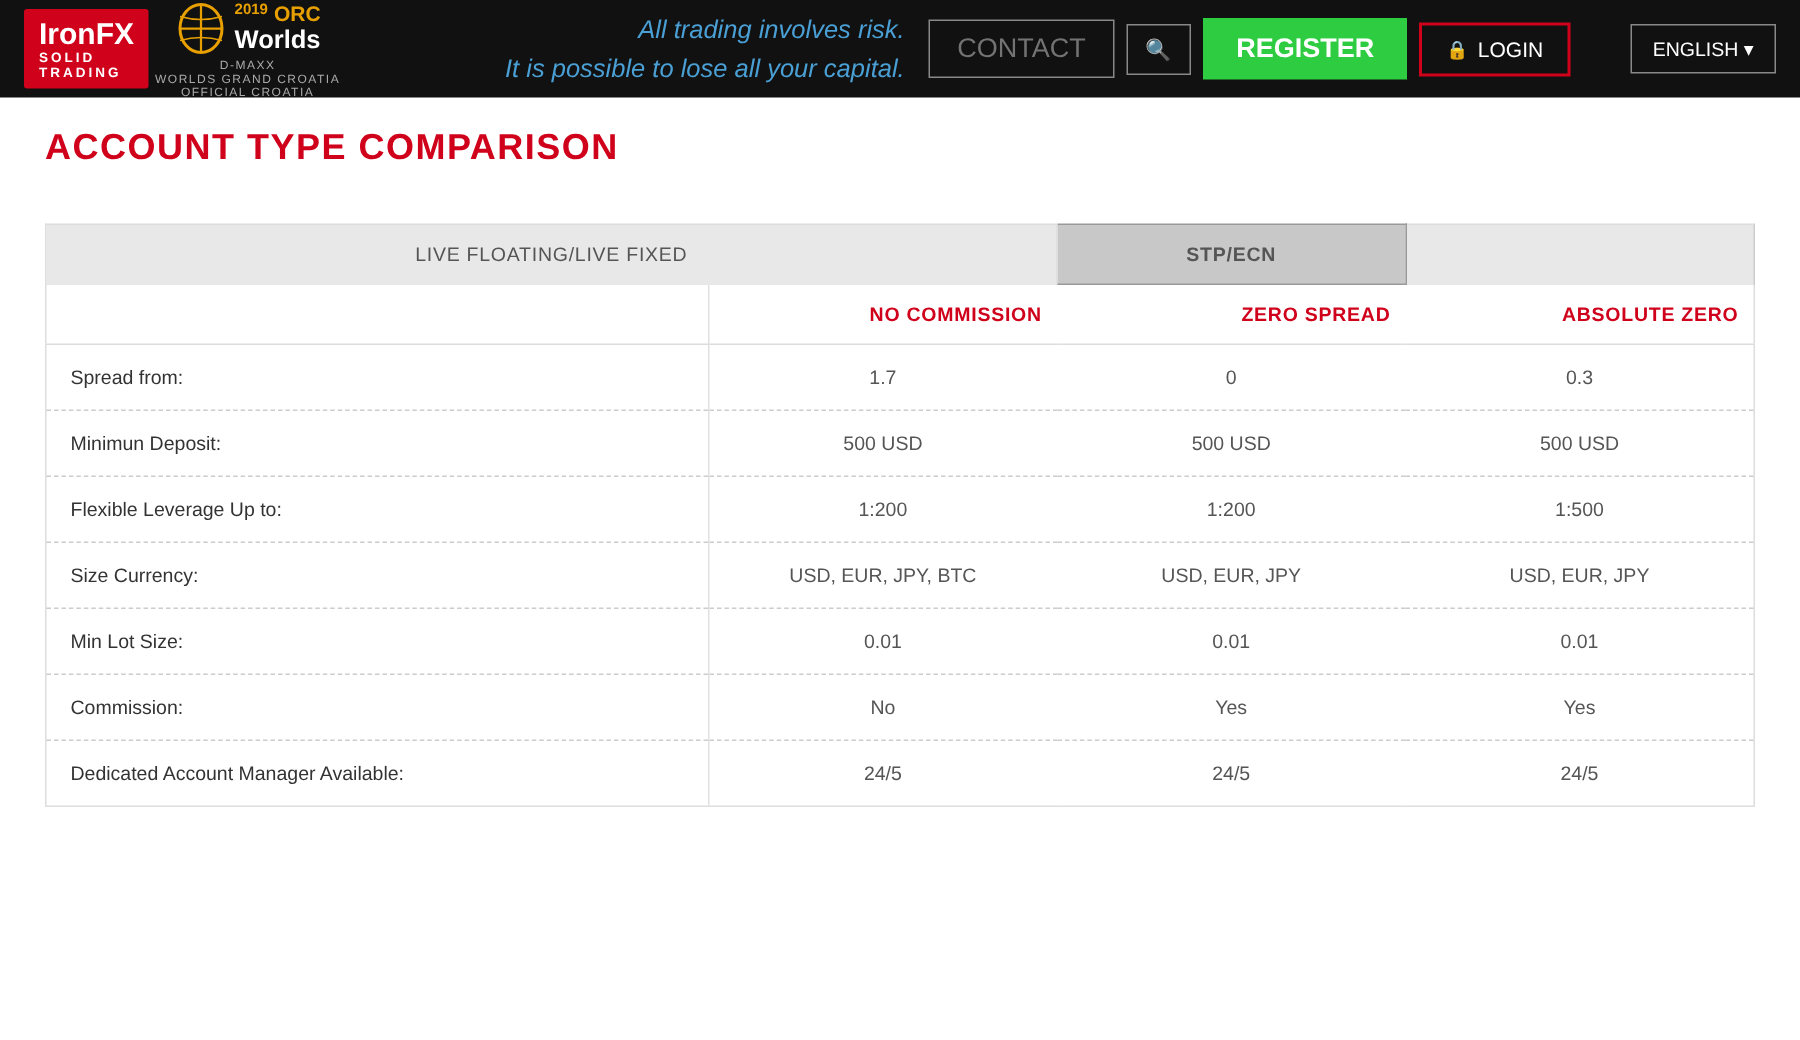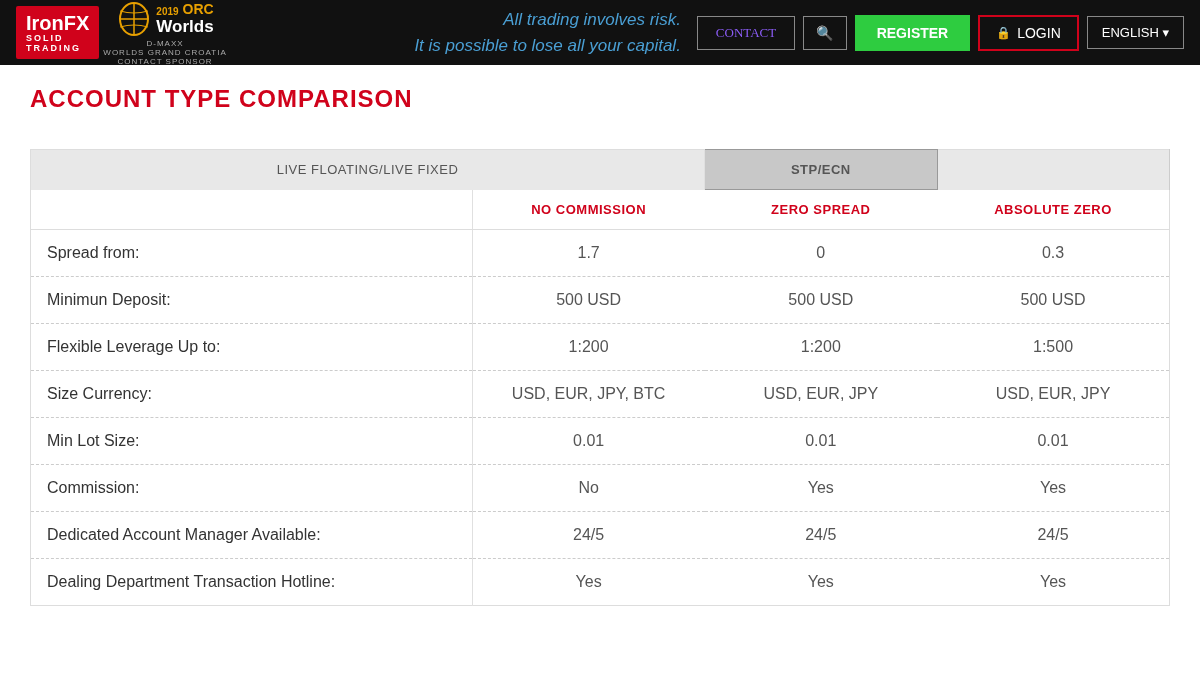--- a/index.html
+++ b/index.html
@@ -67,41 +67,40 @@
       color: #4a9fd4;
       font-size: 17px;
       font-style: italic;
       text-align: right;
       line-height: 1.5;
       margin-right: 8px;
     }
     .btn-contact {
       border: 1px solid #888;
       background: transparent;
-      color: #8b5cf6;
+      color: #737373;
       padding: 8px 18px;
       cursor: pointer;
-      font-size: 13px;
-      font-family: Liberation Serif, serif;
+      font-size: 18px;
     }
     .btn-search {
       border: 1px solid #888;
       background: transparent;
       color: #fff;
       padding: 8px 12px;
       cursor: pointer;
       font-size: 14px;
     }
     .btn-register {
       background: #2ecc40;
       color: #fff;
       border: none;
       padding: 10px 22px;
       cursor: pointer;
-      font-size: 14px;
+      font-size: 18px;
       font-weight: 700;
     }
     .btn-login {
       border: 2px solid #d0021b;
       background: transparent;
       color: #fff;
       padding: 8px 16px;
       cursor: pointer;
       font-size: 14px;
       display: flex;
@@ -109,20 +108,21 @@
       gap: 6px;
     }
     .btn-login .lock-icon { font-size: 12px; }
     .btn-lang {
       border: 1px solid #888;
       background: transparent;
       color: #fff;
       padding: 8px 14px;
       cursor: pointer;
       font-size: 13px;
+      margin-left: 32px;
     }
 
     
     .page-content { padding: 20px 30px; }
 
     .page-title {
       color: #d0021b;
       font-size: 24px;
       font-weight: 700;
       letter-spacing: 1px;
@@ -154,39 +154,39 @@
       font-weight: 700;
       color: #333;
       border: 1px solid #999;
     }
 
     .col-header-row {
       background: #fff;
     }
     .col-header-row td {
       padding: 12px 10px;
-      text-align: center;
+      text-align: right;
       font-weight: 700;
       font-size: 13px;
       letter-spacing: 0.5px;
       border-bottom: 1px solid #ddd;
     }
     .col-no-commission { color: #d0021b; }
     .col-zero-spread { color: #d0021b; }
     .col-absolute-zero { color: #d0021b; }
     .col-label-cell {
       border-right: 1px solid #e0e0e0;
     }
 
     .data-row td {
       padding: 14px 10px;
       border-bottom: 1px dashed #ccc;
       text-align: center;
       color: #555;
-      font-size: 16px;
+      font-size: 13px;
     }
     .data-row td.row-label {
       text-align: left;
       color: #333;
       padding-left: 16px;
       border-right: 1px solid #e0e0e0;
     }
     .data-row:last-child td {
       border-bottom: none;
     }
@@ -208,30 +208,30 @@
     <div class="sponsor-badge">
       <div class="worlds-icon">
         <svg width="36" height="40" viewBox="0 0 36 40">
           <ellipse cx="18" cy="20" rx="14" ry="16" fill="none" stroke="#e8a000" stroke-width="2"></ellipse>
           <line x1="18" y1="4" x2="18" y2="36" stroke="#e8a000" stroke-width="1.5"></line>
           <line x1="4" y1="20" x2="32" y2="20" stroke="#e8a000" stroke-width="1.5"></line>
           <path d="M4,12 Q18,16 32,12" fill="none" stroke="#e8a000" stroke-width="1"></path>
           <path d="M4,28 Q18,24 32,28" fill="none" stroke="#e8a000" stroke-width="1"></path>
         </svg>
         <div>
-          <div style="display:flex;align-items:flex-end;gap:4px;">
+          <div style="display:flex;align-items:flex-start;gap:4px;">
             <span style="color:#e8a000;font-size:10px;font-weight:700;">2019</span>
             <span class="orc-text">ORC</span>
           </div>
           <div class="worlds-text">Worlds</div>
         </div>
       </div>
       <div class="sub-text">D-MAXX</div>
       <div class="sub-text">WORLDS GRAND CROATIA</div>
-      <div class="sub-text">CONTACT SPONSOR</div>
+      <div class="sub-text">OFFICIAL CROATIA</div>
     </div>
   </div>
 
   <div class="header-right">
     <div class="header-risk">
       <div>All trading involves risk.</div>
       <div>It is possible to lose all your capital.</div>
     </div>
     <button class="btn-contact">CONTACT</button>
     <button class="btn-search">
@@ -304,21 +304,15 @@
     <td class="dark-val">No</td>
     <td class="dark-val">Yes</td>
     <td class="dark-val">Yes</td>
   </tr>
         <tr class="data-row">
     <td class="row-label">Dedicated Account Manager Available:</td>
     <td class="dark-val">24/5</td>
     <td class="dark-val">24/5</td>
     <td class="dark-val">24/5</td>
   </tr>
-        <tr class="data-row">
-    <td class="row-label">Dealing Department Transaction Hotline:</td>
-    <td class="dark-val">Yes</td>
-    <td class="dark-val">Yes</td>
-    <td class="dark-val">Yes</td>
-  </tr>
       </tbody>
   </table>
 </div>
 
 </body></html>

